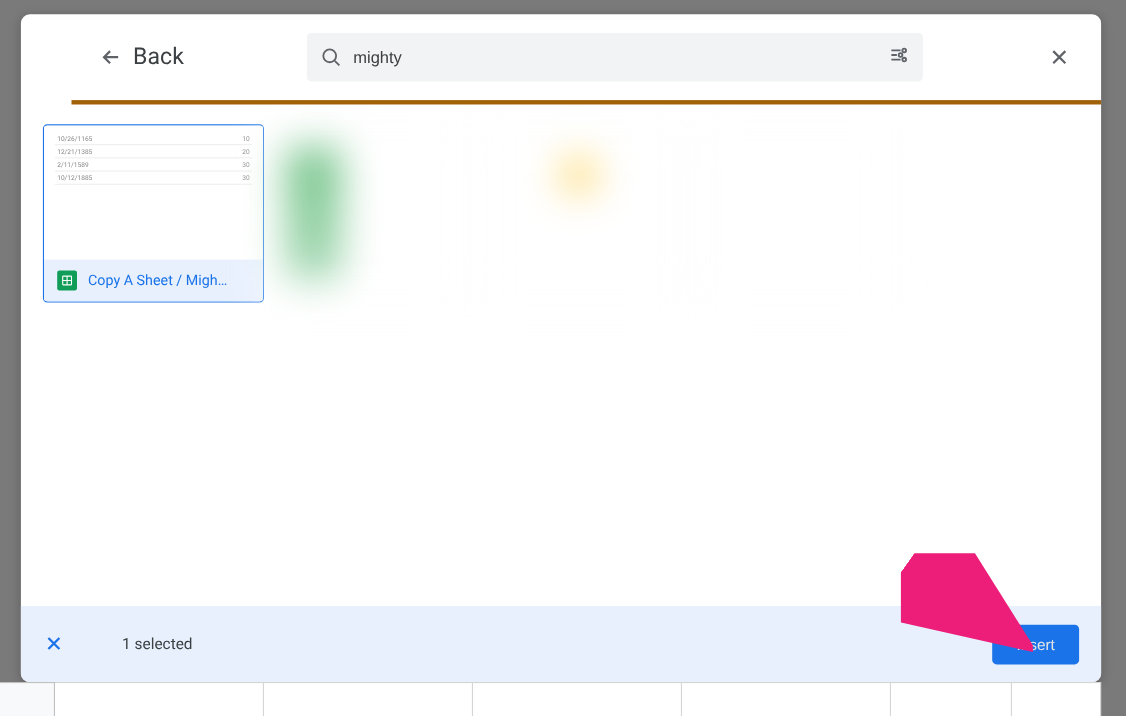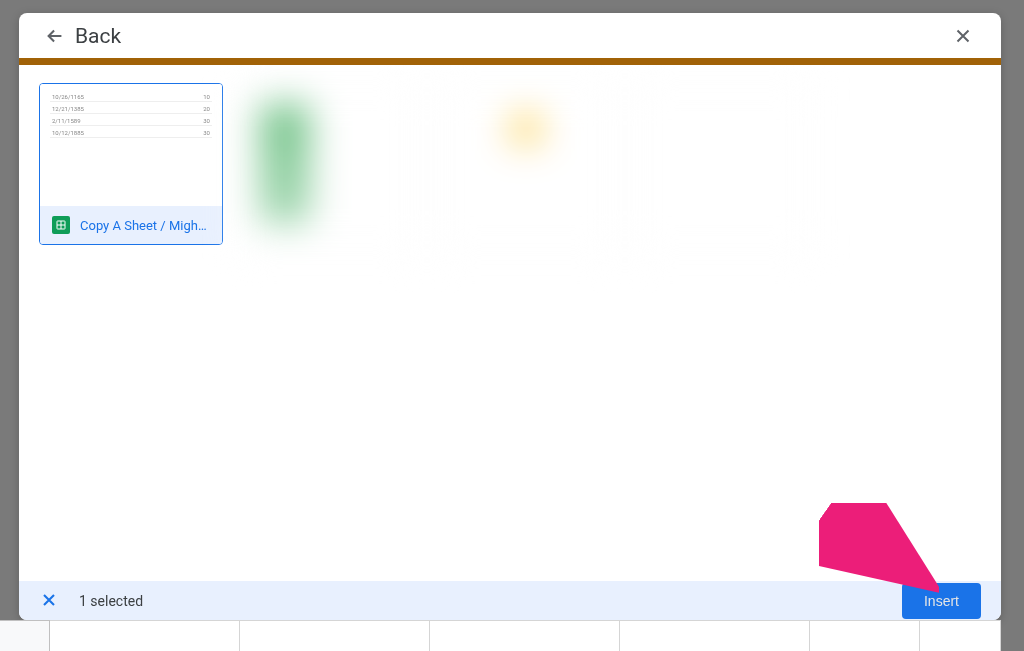--- a/index.html
+++ b/index.html
@@ -29,23 +29,24 @@
       background: #fff;
       border-radius: 8px;
       display: flex;
       flex-direction: column;
       box-shadow: 0 2px 10px rgba(0,0,0,0.2);
     }
     .dialog-header {
       display: flex;
       align-items: center;
       padding: 18px 24px;
-      border-bottom: 7px solid #a16207;
+      border-bottom: 4px solid #a16207;
       gap: 12px;
-      height: 52px;
+      height: 82px;
+      margin-left: 46px;
     }
     .back-group {
       display: flex;
       align-items: center;
       gap: 8px;
       cursor: pointer;
     }
     .back-arrow {
       width: 24px;
       height: 24px;
@@ -97,21 +98,21 @@
       color: #5f6368;
       cursor: pointer;
     }
     .dialog-body {
       flex: 1;
       padding: 18px 20px;
       overflow: auto;
       position: relative;
     }
     .file-card {
-      width: 184px;
+      width: 201px;
       border: 1.5px solid #1a73e8;
       border-radius: 4px;
       overflow: hidden;
       background: #fff;
     }
     .file-thumb {
       height: 122px;
       background: #fff;
       padding: 8px 10px;
       display: flex;
@@ -180,27 +181,28 @@
     .blur-card.mixed::before {
       content: '';
       display: block;
       width: 30px;
       height: 30px;
       background: #fbbc04;
       margin: 30px auto;
       border-radius: 50%;
     }
     .dialog-footer {
-      height: 39px;
+      height: 69px;
       background: #e8f0fe;
       display: flex;
       align-items: center;
       padding: 15px 20px;
       border-bottom-left-radius: 8px;
       border-bottom-right-radius: 8px;
+      gap: 32px;
     }
     .deselect-x {
       color: #1a73e8;
       width: 22px;
       height: 22px;
       cursor: pointer;
       margin-right: 18px;
     }
     .selected-text {
       font-size: 14px;
@@ -253,20 +255,37 @@
 
 <div class="dialog">
   <div class="dialog-header">
     <div class="back-group">
       <div class="back-arrow">
         <svg width="22" height="22" viewBox="0 0 24 24" fill="none" stroke="currentColor" stroke-width="2.2">
             <path d="M19 12H5M11 18l-6-6 6-6"></path>
           </svg>
       </div>
       <span class="back-label">Back</span>
+    </div>
+    <div class="search-box">
+      <span class="search-icon">
+        <svg width="20" height="20" viewBox="0 0 24 24" fill="none" stroke="currentColor" stroke-width="2">
+            <circle cx="10.5" cy="10.5" r="7"></circle>
+            <path d="M21 21l-5-5"></path>
+          </svg>
+      </span>
+      <input class="search-input" type="text" value="mighty" style="">
+      <span class="filter-icon">
+        <svg width="20" height="20" viewBox="0 0 24 24" fill="none" stroke="currentColor" stroke-width="2">
+            <path d="M4 7h10M4 12h6M4 17h10"></path>
+            <circle cx="18" cy="7" r="2"></circle>
+            <circle cx="14" cy="12" r="2"></circle>
+            <circle cx="18" cy="17" r="2"></circle>
+          </svg>
+      </span>
     </div>
     <div class="close-btn">
       <svg width="22" height="22" viewBox="0 0 24 24" fill="none" stroke="currentColor" stroke-width="2.2">
           <path d="M18 6L6 18M6 6l12 12"></path>
         </svg>
     </div>
   </div>
 
   <div class="dialog-body">
     <div class="file-card">

